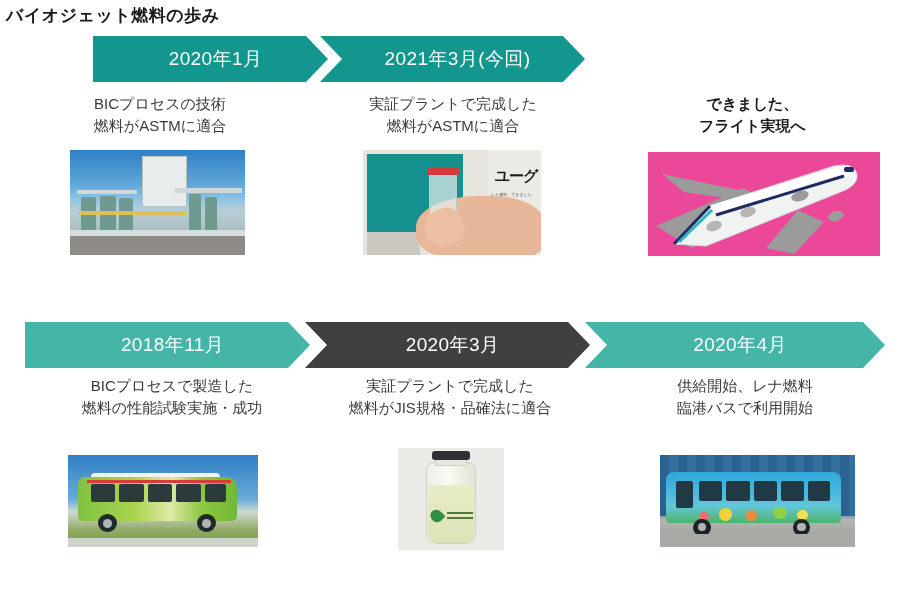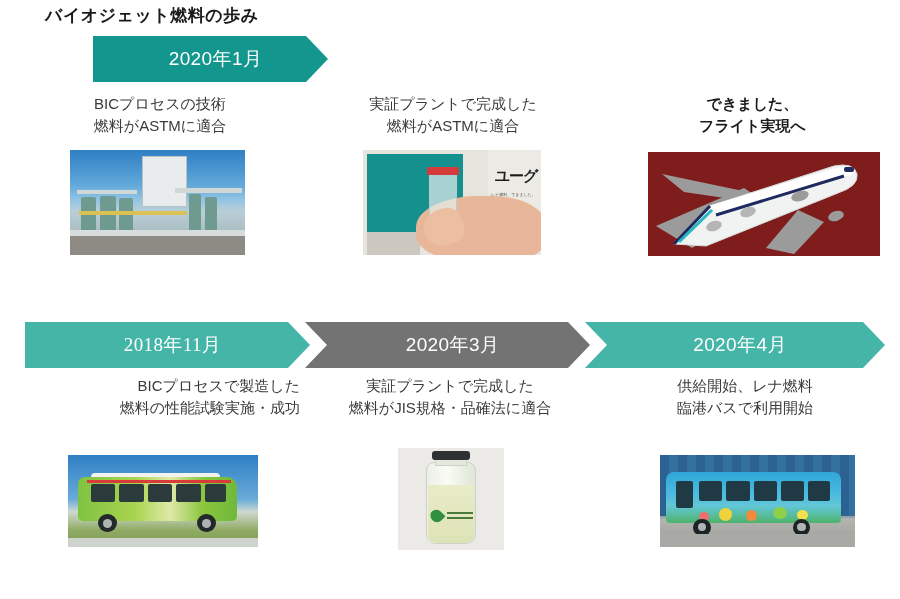--- a/index.html
+++ b/index.html
@@ -11,21 +11,20 @@
   }
   .page { position: relative; width: 900px; height: 599px; background: #fff; }
 
   
   .sec-title {
     position: absolute;
     font-weight: bold;
     color: #1a1a1a;
     letter-spacing: 0.5px;
     white-space: nowrap;
-    margin-left: 39px;
   }
   #title-jet { left: 6px; top: 4px; font-size: 17px; }
   #title-diesel { left: 6px; top: 282px; font-size: 16px; }
 
   
   .chev-row { position: absolute; height: 46px; }
   #row-jet { left: 0; top: 36px; width: 900px; }
   #row-diesel { left: 0; top: 322px; width: 900px; }
 
   .chev {
@@ -51,21 +50,21 @@
     position: absolute;
     text-align: center;
     color: #3a3a3a;
     font-size: 15px;
     line-height: 1.45;
     white-space: pre-line;
   }
   .caption.bold { font-weight: bold; color: #1a1a1a; }
 
   
-  .figure { position: absolute; overflow: hidden; background: #7f1d1d; }
+  .figure { position: absolute; overflow: hidden; background: #ec4899; }
 
   
   .plant { position: relative; width: 100%; height: 100%;
     background: linear-gradient(#2f7fc4 0%, #63a9da 34%, #8dc2e4 46%, #b9cfd8 58%, #9aa9a8 100%); }
   .plant .tower { position: absolute; background: #e8ecec; border: 1px solid #b9c2c2; }
   .plant .tank  { position: absolute; background: #6e9a8f; border-radius: 2px 2px 0 0; }
   .plant .pipe  { position: absolute; background: #cfd8d6; }
   .plant .ybar  { position: absolute; background: #d9c253; }
   .plant .deck  { position: absolute; background: #d6dddc; }
   .plant .grnd  { position: absolute; left:0; right:0; bottom:0; background:#8e8b84; }
@@ -140,20 +139,23 @@
 <body>
 
 <div class="page">
 
   <div class="sec-title" id="title-jet">バイオジェット燃料の歩み</div>
 
   <div class="chev-row" id="row-jet">
     <div class="chev flat" id="jet-c0" style="left: 93px; width: 235px; background: rgb(18, 150, 141);">
       <span>2020年1月</span>
     </div>
+    <div class="chev notch" id="jet-c1" style="left: 320px; width: 265px; background: rgb(18, 150, 141);">
+      <span>2021年3月(今回)</span>
+    </div>
   </div>
 
   <div class="caption" style="left:35px;  top:93px; width:250px;">BICプロセスの技術
 燃料がASTMに適合</div>
   <div class="caption" style="left:318px; top:93px; width:270px;">実証プラントで完成した
 燃料がASTMに適合</div>
   <div class="caption bold" style="left:620px; top:93px; width:265px;">できました、
 フライト実現へ</div>
 
   <div class="figure" style="left:70px; top:150px; width:175px; height:105px;">
@@ -200,32 +202,32 @@
       <ellipse cx="152" cy="44" rx="9" ry="5" fill="#9b9b9b" transform="rotate(-18 152 44)"></ellipse>
       <ellipse cx="188" cy="64" rx="8" ry="5" fill="#9b9b9b" transform="rotate(-18 188 64)"></ellipse>
       <ellipse cx="100" cy="60" rx="8" ry="5" fill="#b5b5b5" transform="rotate(-18 100 60)"></ellipse>
       <ellipse cx="66" cy="74" rx="8" ry="5" fill="#b5b5b5" transform="rotate(-18 66 74)"></ellipse>
       <rect x="196" y="15" width="10" height="5" rx="2" fill="#1f2a5e"></rect>
     </svg>
   </div>
 
 
   <div class="chev-row" id="row-diesel">
-    <div class="chev flat" id="dsl-c0" style="left: 25px; width: 285px; background: rgb(69, 181, 168); font-family: Liberation Serif, serif;">
+    <div class="chev flat" id="dsl-c0" style="left: 25px; width: 285px; background: rgb(69, 181, 168);">
       <span>2018年11月</span>
     </div>
-    <div class="chev notch" id="dsl-c1" style="left: 305px; width: 285px; background: #737373;">
+    <div class="chev notch" id="dsl-c1" style="left: 305px; width: 285px; background: #404040;">
       <span>2020年3月</span>
     </div>
     <div class="chev notch" id="dsl-c2" style="left: 585px; width: 300px; background: rgb(69, 181, 168);">
       <span>2020年4月</span>
     </div>
   </div>
 
-  <div class="caption" style="left:20px;  top:375px; width:280px;text-align:right;">BICプロセスで製造した
+  <div class="caption" style="left:32px;  top:375px; width:280px;">BICプロセスで製造した
 燃料の性能試験実施・成功</div>
   <div class="caption" style="left:305px; top:375px; width:290px;">実証プラントで完成した
 燃料がJIS規格・品確法に適合</div>
   <div class="caption" style="left:605px; top:375px; width:280px;">供給開始、レナ燃料
 臨港バスで利用開始</div>
 
   <div class="figure" style="left:68px; top:455px; width:190px; height:92px;">
     <div class="busA">
       <div class="roof"></div>
       <div class="body"></div>

